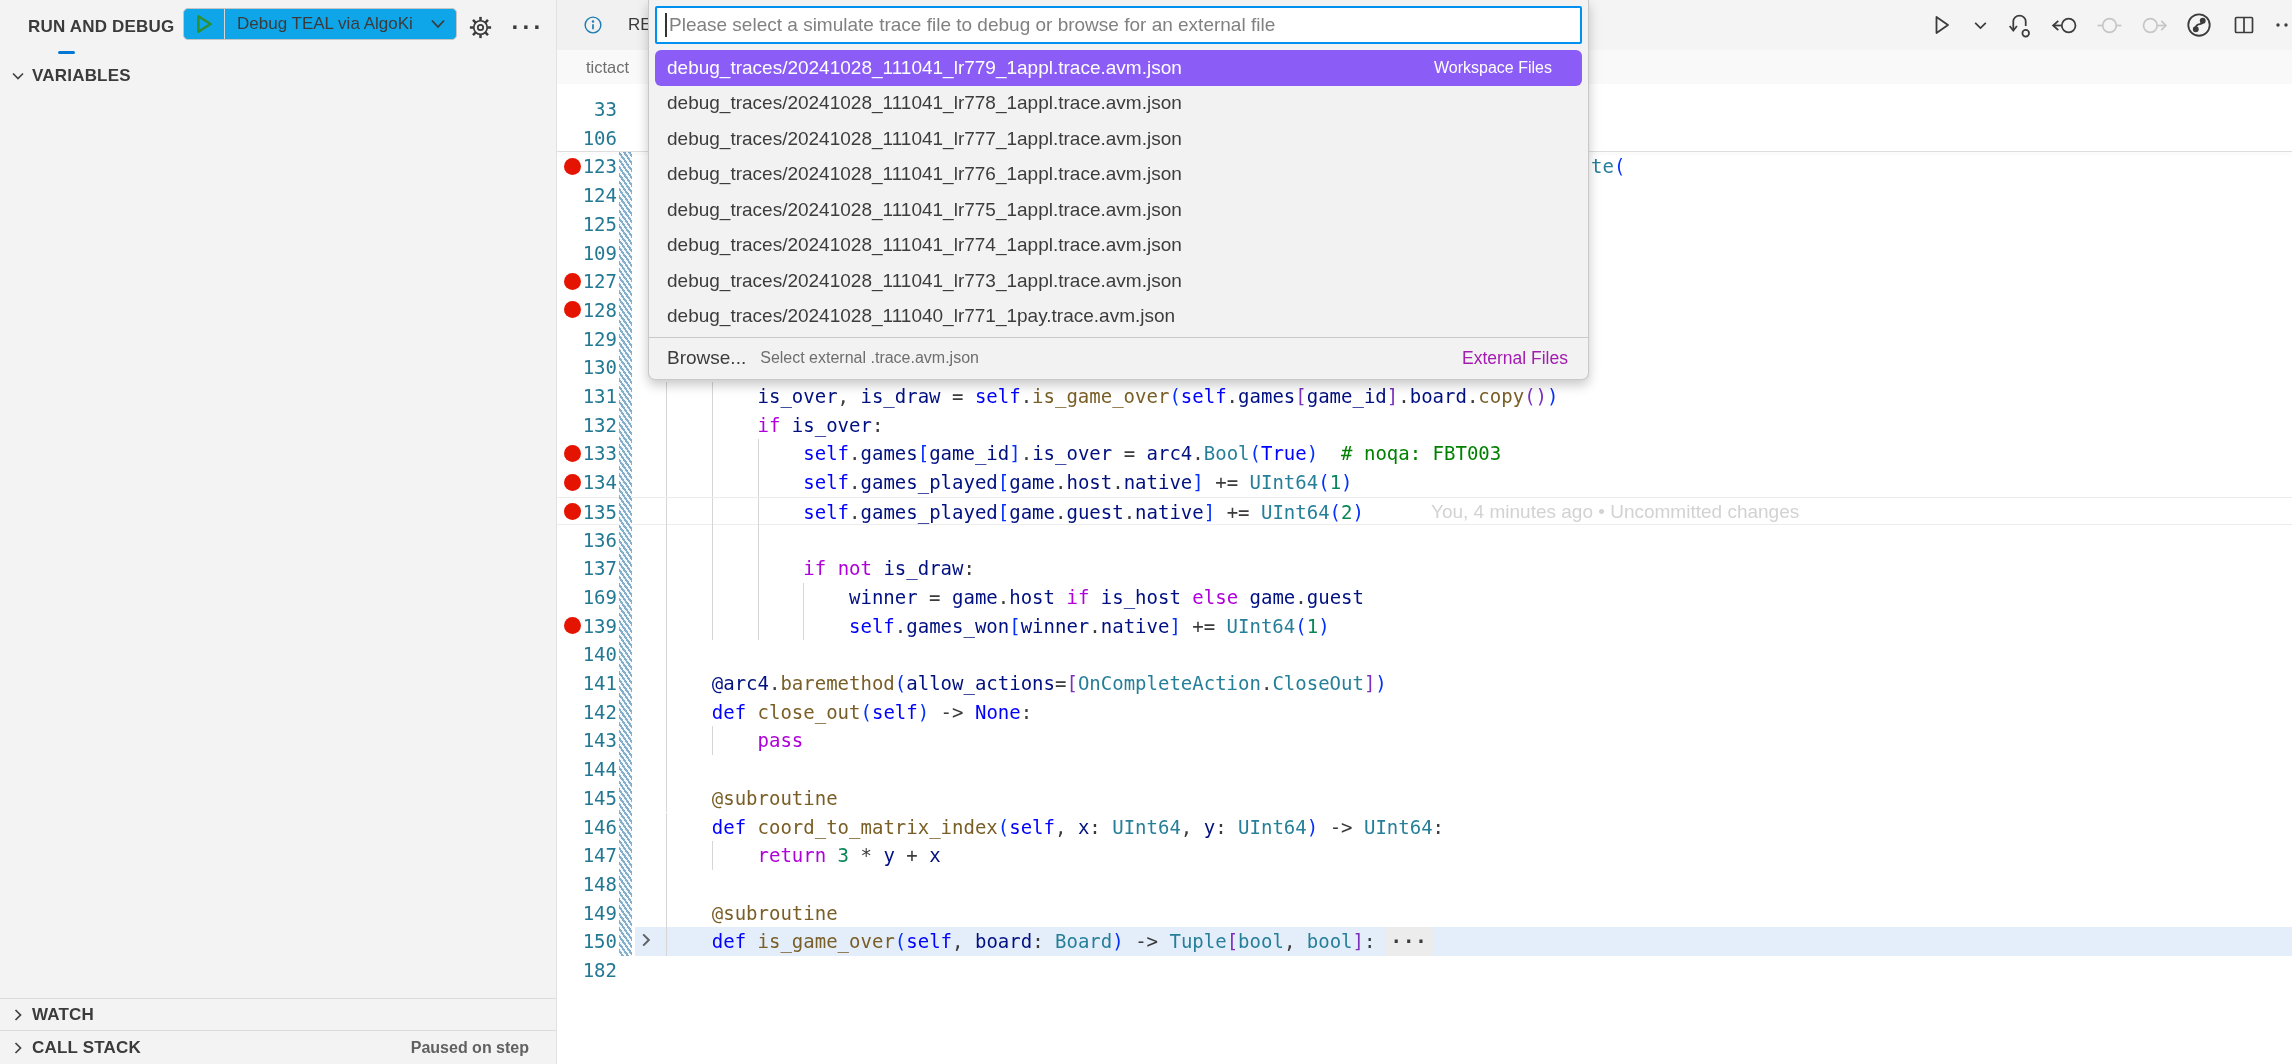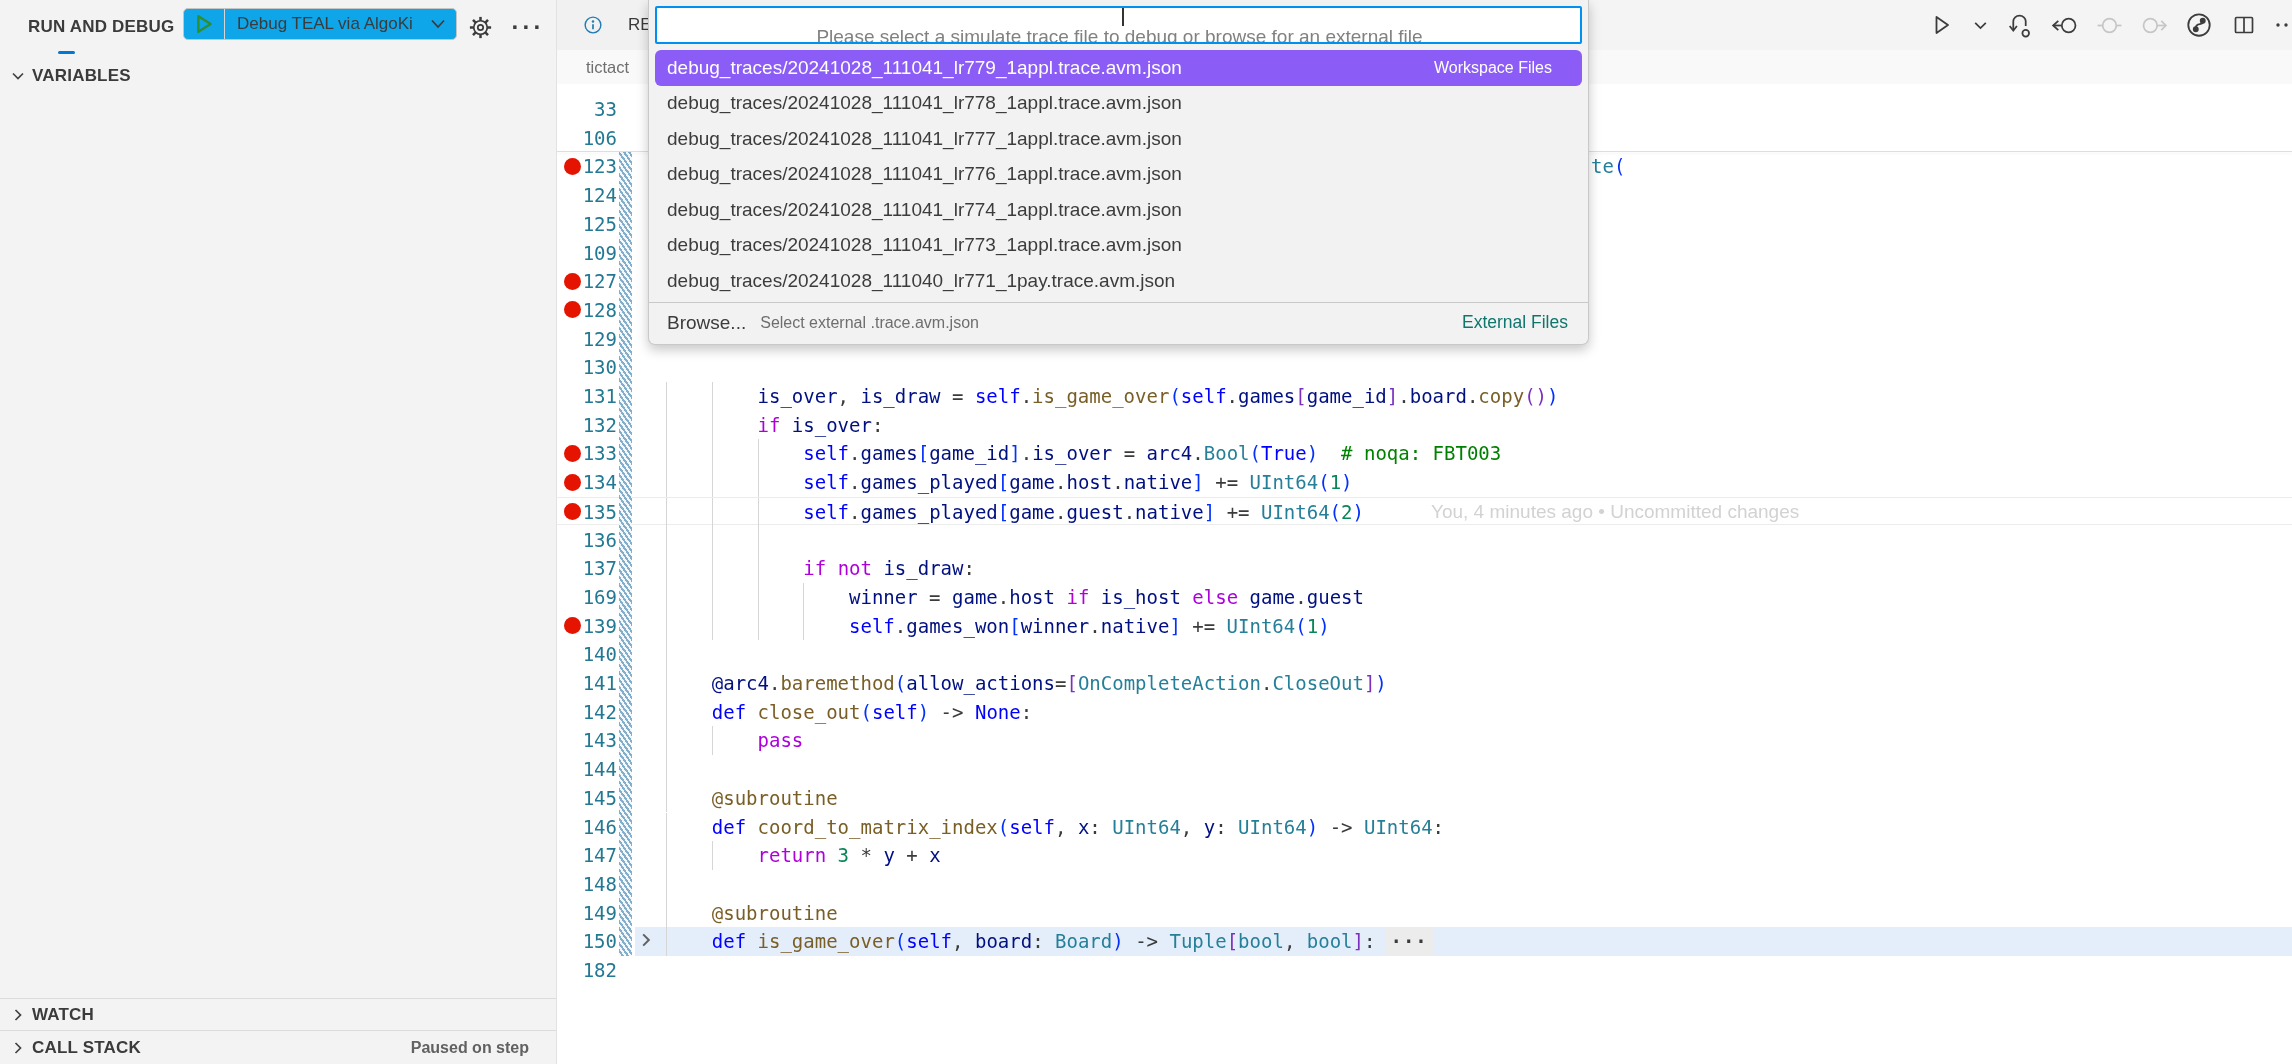--- a/index.html
+++ b/index.html
@@ -54,34 +54,34 @@
   .tk-br1{color:#0431fa}.tk-br2{color:#7b2fbf}
   .fold-suffix{display:inline-block;margin-left:10px;padding:0 5px;background:#ececec;border-radius:4px;color:#3b3b3b;font-weight:bold;letter-spacing:1px;}
   .blame{position:absolute;left:874px;top:0;line-height:28.7px;font-family:Liberation Sans, sans-serif;
          font-size:19px;color:#d2d2d2;white-space:pre;z-index:3;}
   .fragment{position:absolute;left:1034px;top:0;line-height:28.7px;font-family:"DejaVu Sans Mono",monospace;font-size:19px;white-space:pre;z-index:3;}
 
   
   #quickpick{position:absolute;left:648px;top:0;width:941px;background:#f2f2f2;border:1px solid #c9c9c9;border-top:none;
              border-radius:0 0 7px 7px;box-shadow:0 5px 12px rgba(0,0,0,.22);z-index:30;box-sizing:border-box;padding-bottom:3px;}
   #qp-inputbox{margin:6px 6px 6px 6px;height:38px;background:#ffffff;border:2px solid #0090f1;border-radius:2px;
-               display:flex;align-items:center;box-sizing:border-box;flex-direction:column;}
+               display:flex;align-items:center;box-sizing:border-box;}
   .qp-caret{width:2px;height:24px;background:#333333;margin-left:8px;}
   .qp-placeholder{margin-left:2px;font-size:19px;color:#818181;white-space:nowrap;overflow:hidden;}
   .qp-item{height:35.5px;margin:0 6px;display:flex;align-items:center;border-radius:6px;}
   .qp-item .qp-label{margin-left:12px;font-size:19px;color:#3c3c3c;white-space:nowrap;}
   .qp-item .qp-badge{margin-left:auto;margin-right:30px;font-size:16px;}
   .qp-item.selected{background:#8b5cf6;}
   .qp-item.selected .qp-label{color:#ffffff;font-weight:500;}
   .qp-item.selected .qp-badge{color:#ffffff;font-weight:500;}
   #qp-sep{height:1px;background:#c9c9c9;margin:3px 0 2px 0;}
   #qp-browse{height:36px;margin:0 6px;display:flex;align-items:baseline;border-radius:6px;}
   #qp-browse .qp-label{margin-left:12px;font-size:19px;color:#3c3c3c;align-self:center;}
   #qp-browse .qp-desc{margin-left:14px;font-size:16px;color:#6e6e6e;align-self:center;}
-  #qp-browse .qp-badge{margin-left:auto;margin-right:14px;font-size:17.5px;color:#0f766e;align-self:center;}
+  #qp-browse .qp-badge{margin-left:auto;margin-right:14px;font-size:17.5px;color:#a21caf;align-self:center;}
 </style>
 </head>
 <body>
 
 <div id="app">
 
   <div id="sidebar">
     <span class="sb-title">RUN AND DEBUG</span>
 
     <div class="launch-combo">
@@ -404,20 +404,23 @@
         <div class="qp-item">
           <span class="qp-label">debug_traces/20241028_111041_lr778_1appl.trace.avm.json</span>
         </div>
         <div class="qp-item">
           <span class="qp-label">debug_traces/20241028_111041_lr777_1appl.trace.avm.json</span>
         </div>
         <div class="qp-item">
           <span class="qp-label">debug_traces/20241028_111041_lr776_1appl.trace.avm.json</span>
         </div>
         <div class="qp-item">
+          <span class="qp-label">debug_traces/20241028_111041_lr775_1appl.trace.avm.json</span>
+        </div>
+        <div class="qp-item">
           <span class="qp-label">debug_traces/20241028_111041_lr774_1appl.trace.avm.json</span>
         </div>
         <div class="qp-item">
           <span class="qp-label">debug_traces/20241028_111041_lr773_1appl.trace.avm.json</span>
         </div>
         <div class="qp-item">
           <span class="qp-label">debug_traces/20241028_111040_lr771_1pay.trace.avm.json</span>
         </div>
       </div>
     <div id="qp-sep"></div>

